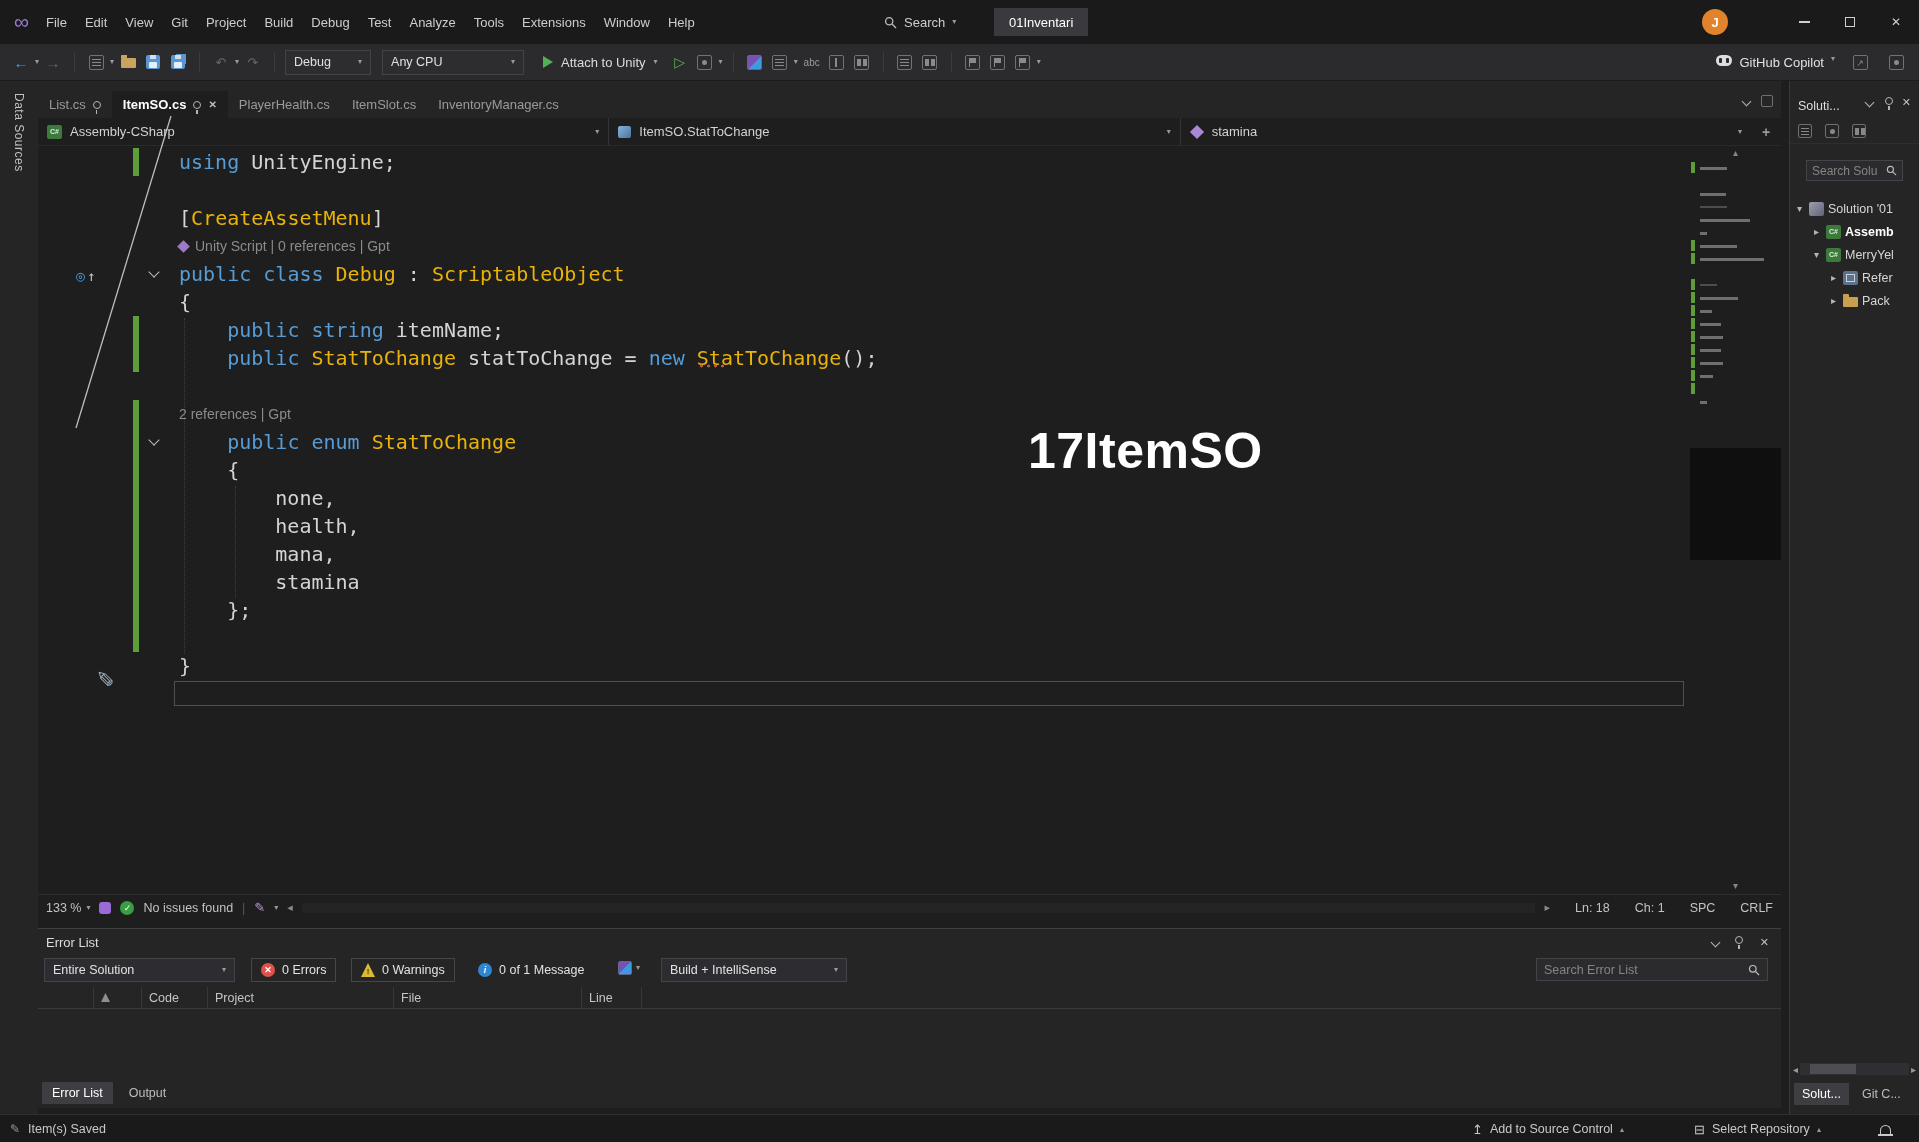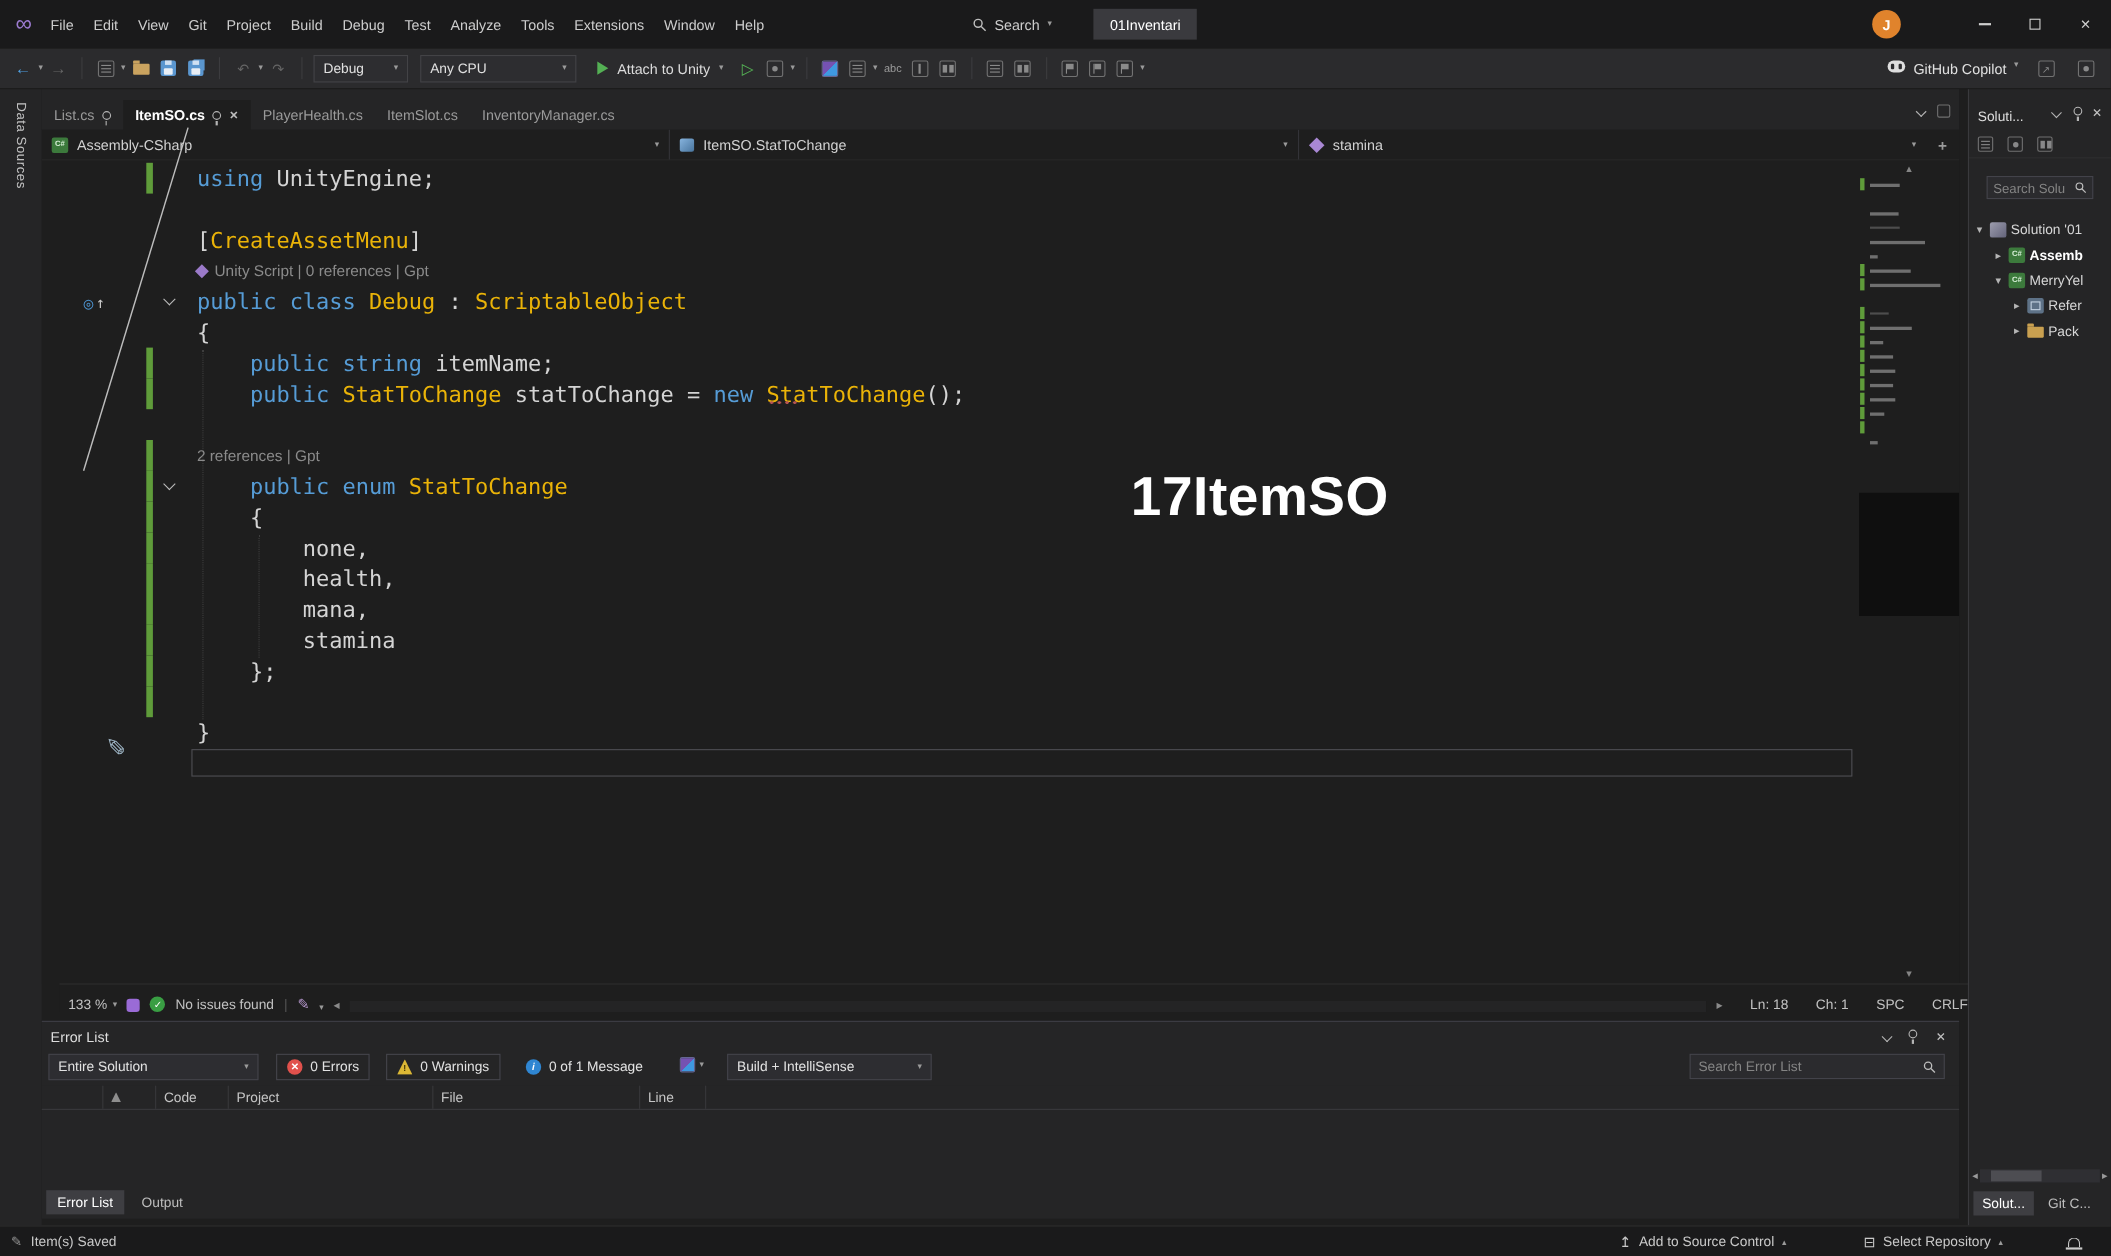--- a/index.html
+++ b/index.html
@@ -116,21 +116,21 @@
   .minimap{position:absolute;right:0;top:0;width:91px;bottom:0;background:#1e1e1e}
   .mm-up{position:absolute;top:1px;left:0;right:0;text-align:center;color:#858585;font-size:10px}
   .mm-down{position:absolute;bottom:3px;left:0;right:0;text-align:center;color:#858585;font-size:10px}
   #mm-rows{position:absolute;left:0;right:0;top:16px;bottom:0}
   .mm-ch{position:absolute;left:1px;width:4px;height:11px;background:#5f9c3a}
   .mm-dash{position:absolute;left:10px;height:3px;background:#6f6f6f}
   .mm-dash.dim{background:#4d4d4d;height:2px}
   .mm-block{position:absolute;left:0;right:0;top:302px;height:112px;background:rgba(0,0,0,.5)}
 
   
-  .estatus{position:absolute;left:16px;top:813px;width:100%;height:26px;display:flex;align-items:flex-end;gap:9px;padding:0 8px;font-size:12.5px;color:#c2c2c2;background:#1e1e1e;border-top:1px solid #2e2e2e}
+  .estatus{position:absolute;left:0;top:813px;width:100%;height:26px;display:flex;align-items:center;gap:9px;padding:0 8px;font-size:12.5px;color:#c2c2c2;background:#1e1e1e;border-top:1px solid #2e2e2e}
   .zoom{display:flex;align-items:center;gap:5px}
   .cop-dot{width:12px;height:12px;border-radius:3px;background:#9a6bd6}
   .okcheck{width:14px;height:14px;border-radius:50%;background:#399e43;color:#fff;font-size:9px;display:flex;align-items:center;justify-content:center}
   .es-div{color:#555}
   .broom{color:#b99ad1;font-size:13px}
   .scroll-arrow{color:#8a8a8a;font-size:11px}
   .hs-track{flex:1;height:10px;background:#242425}
   .es-item{margin-left:16px;white-space:nowrap}
 
   

